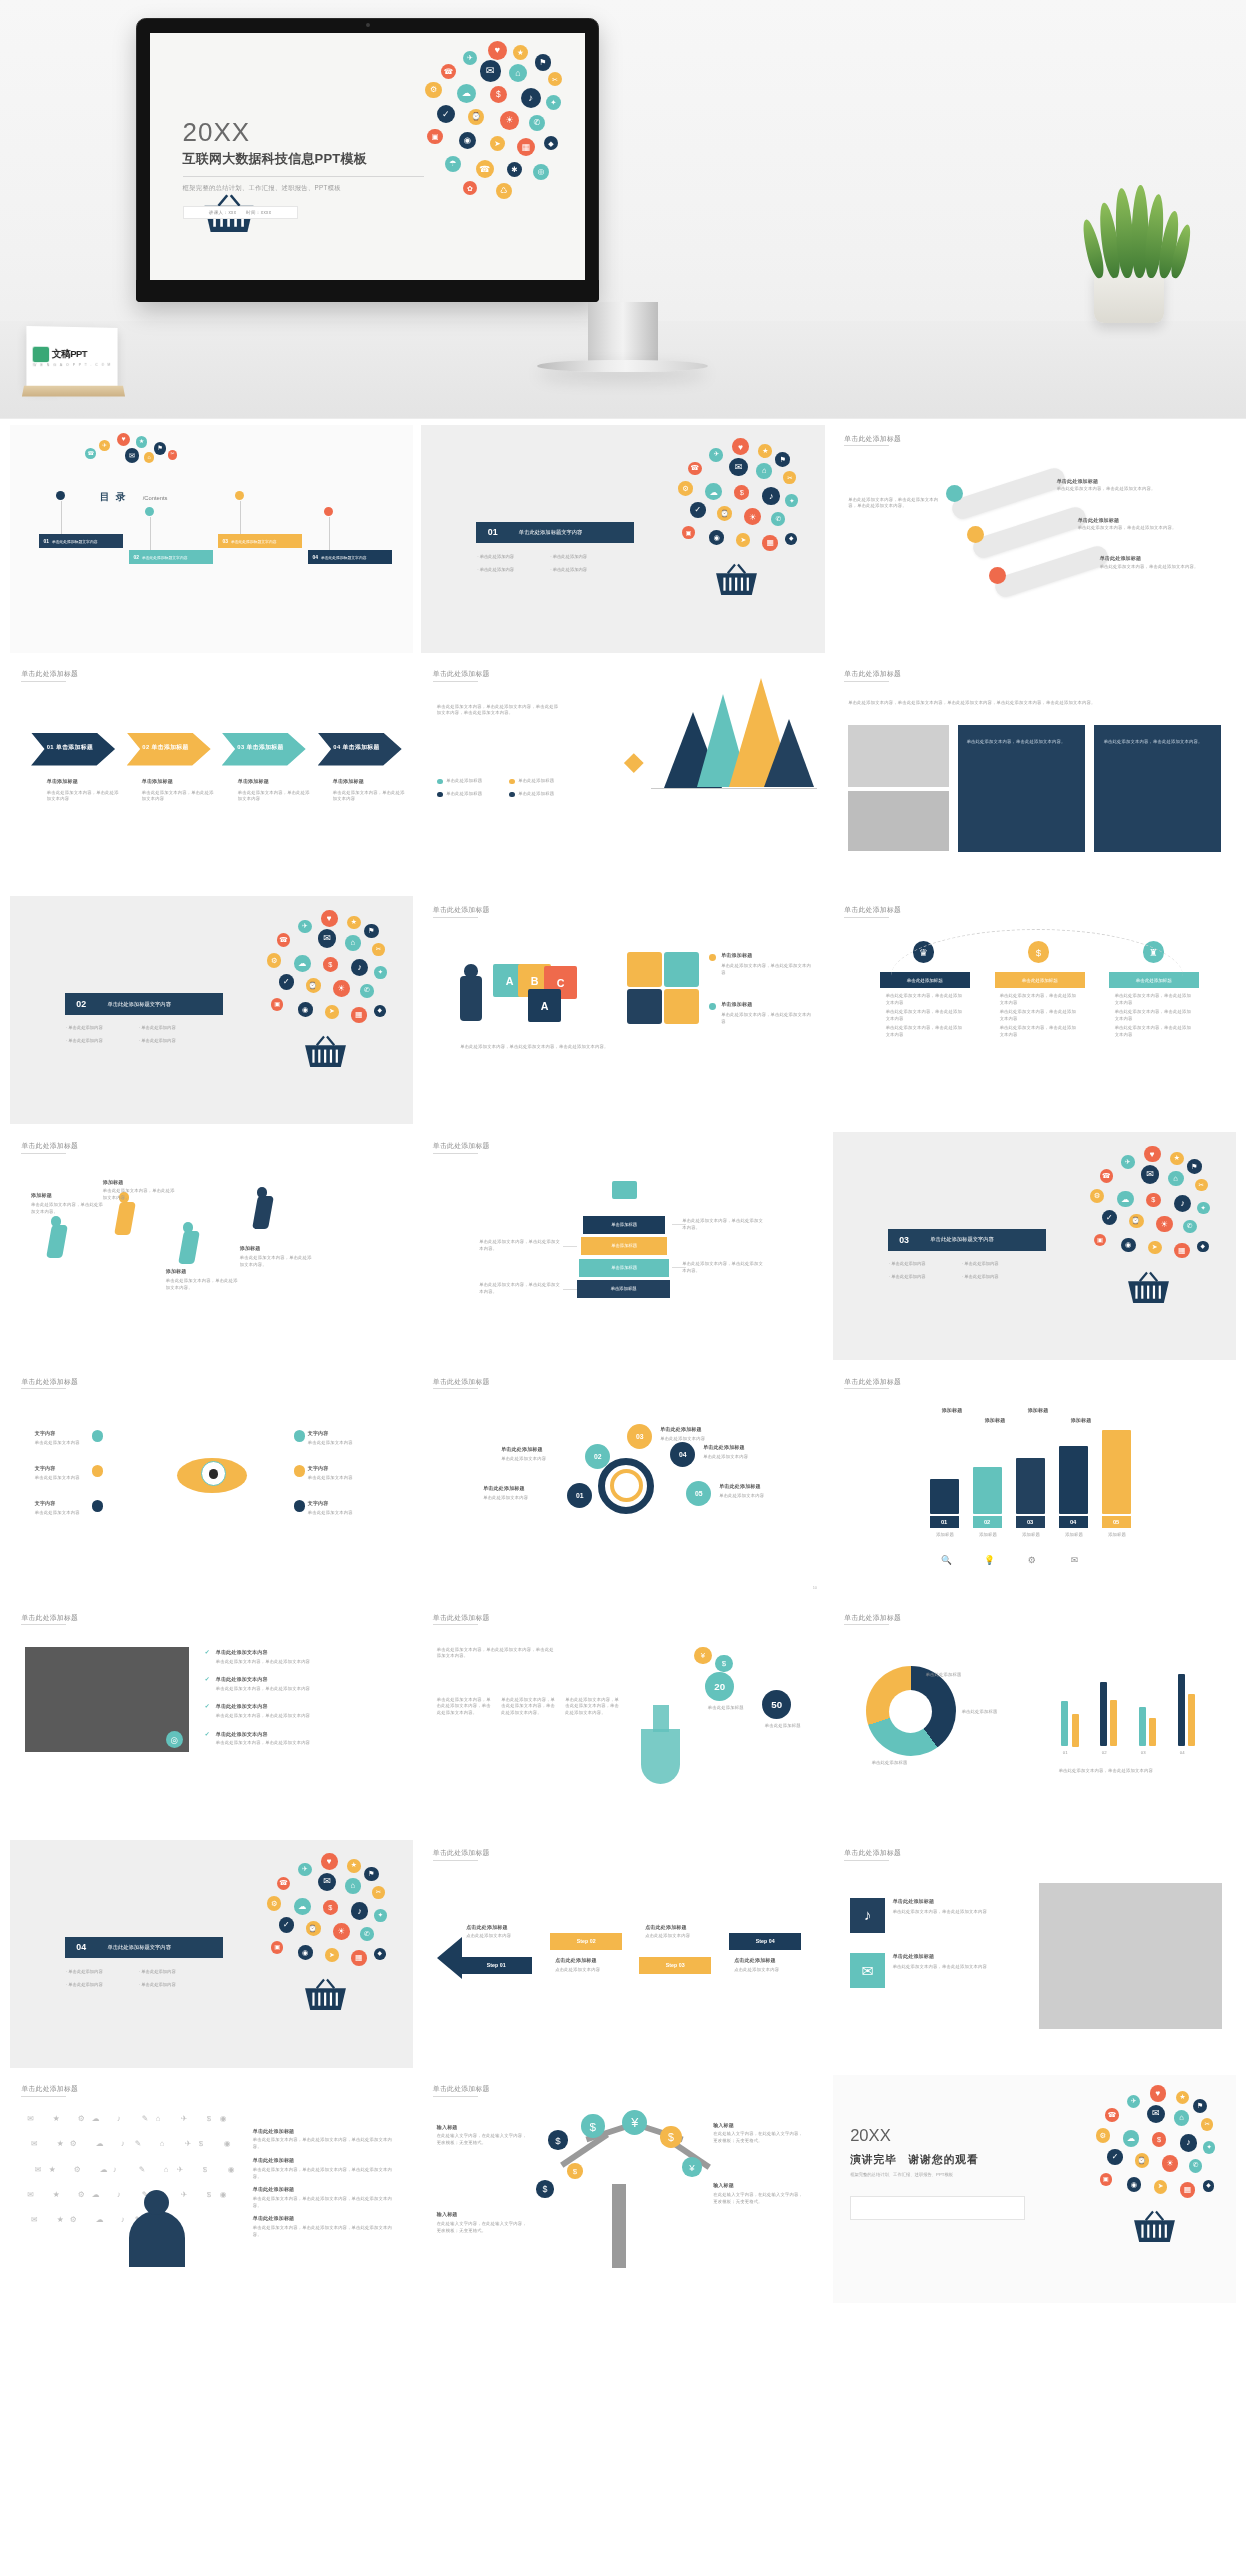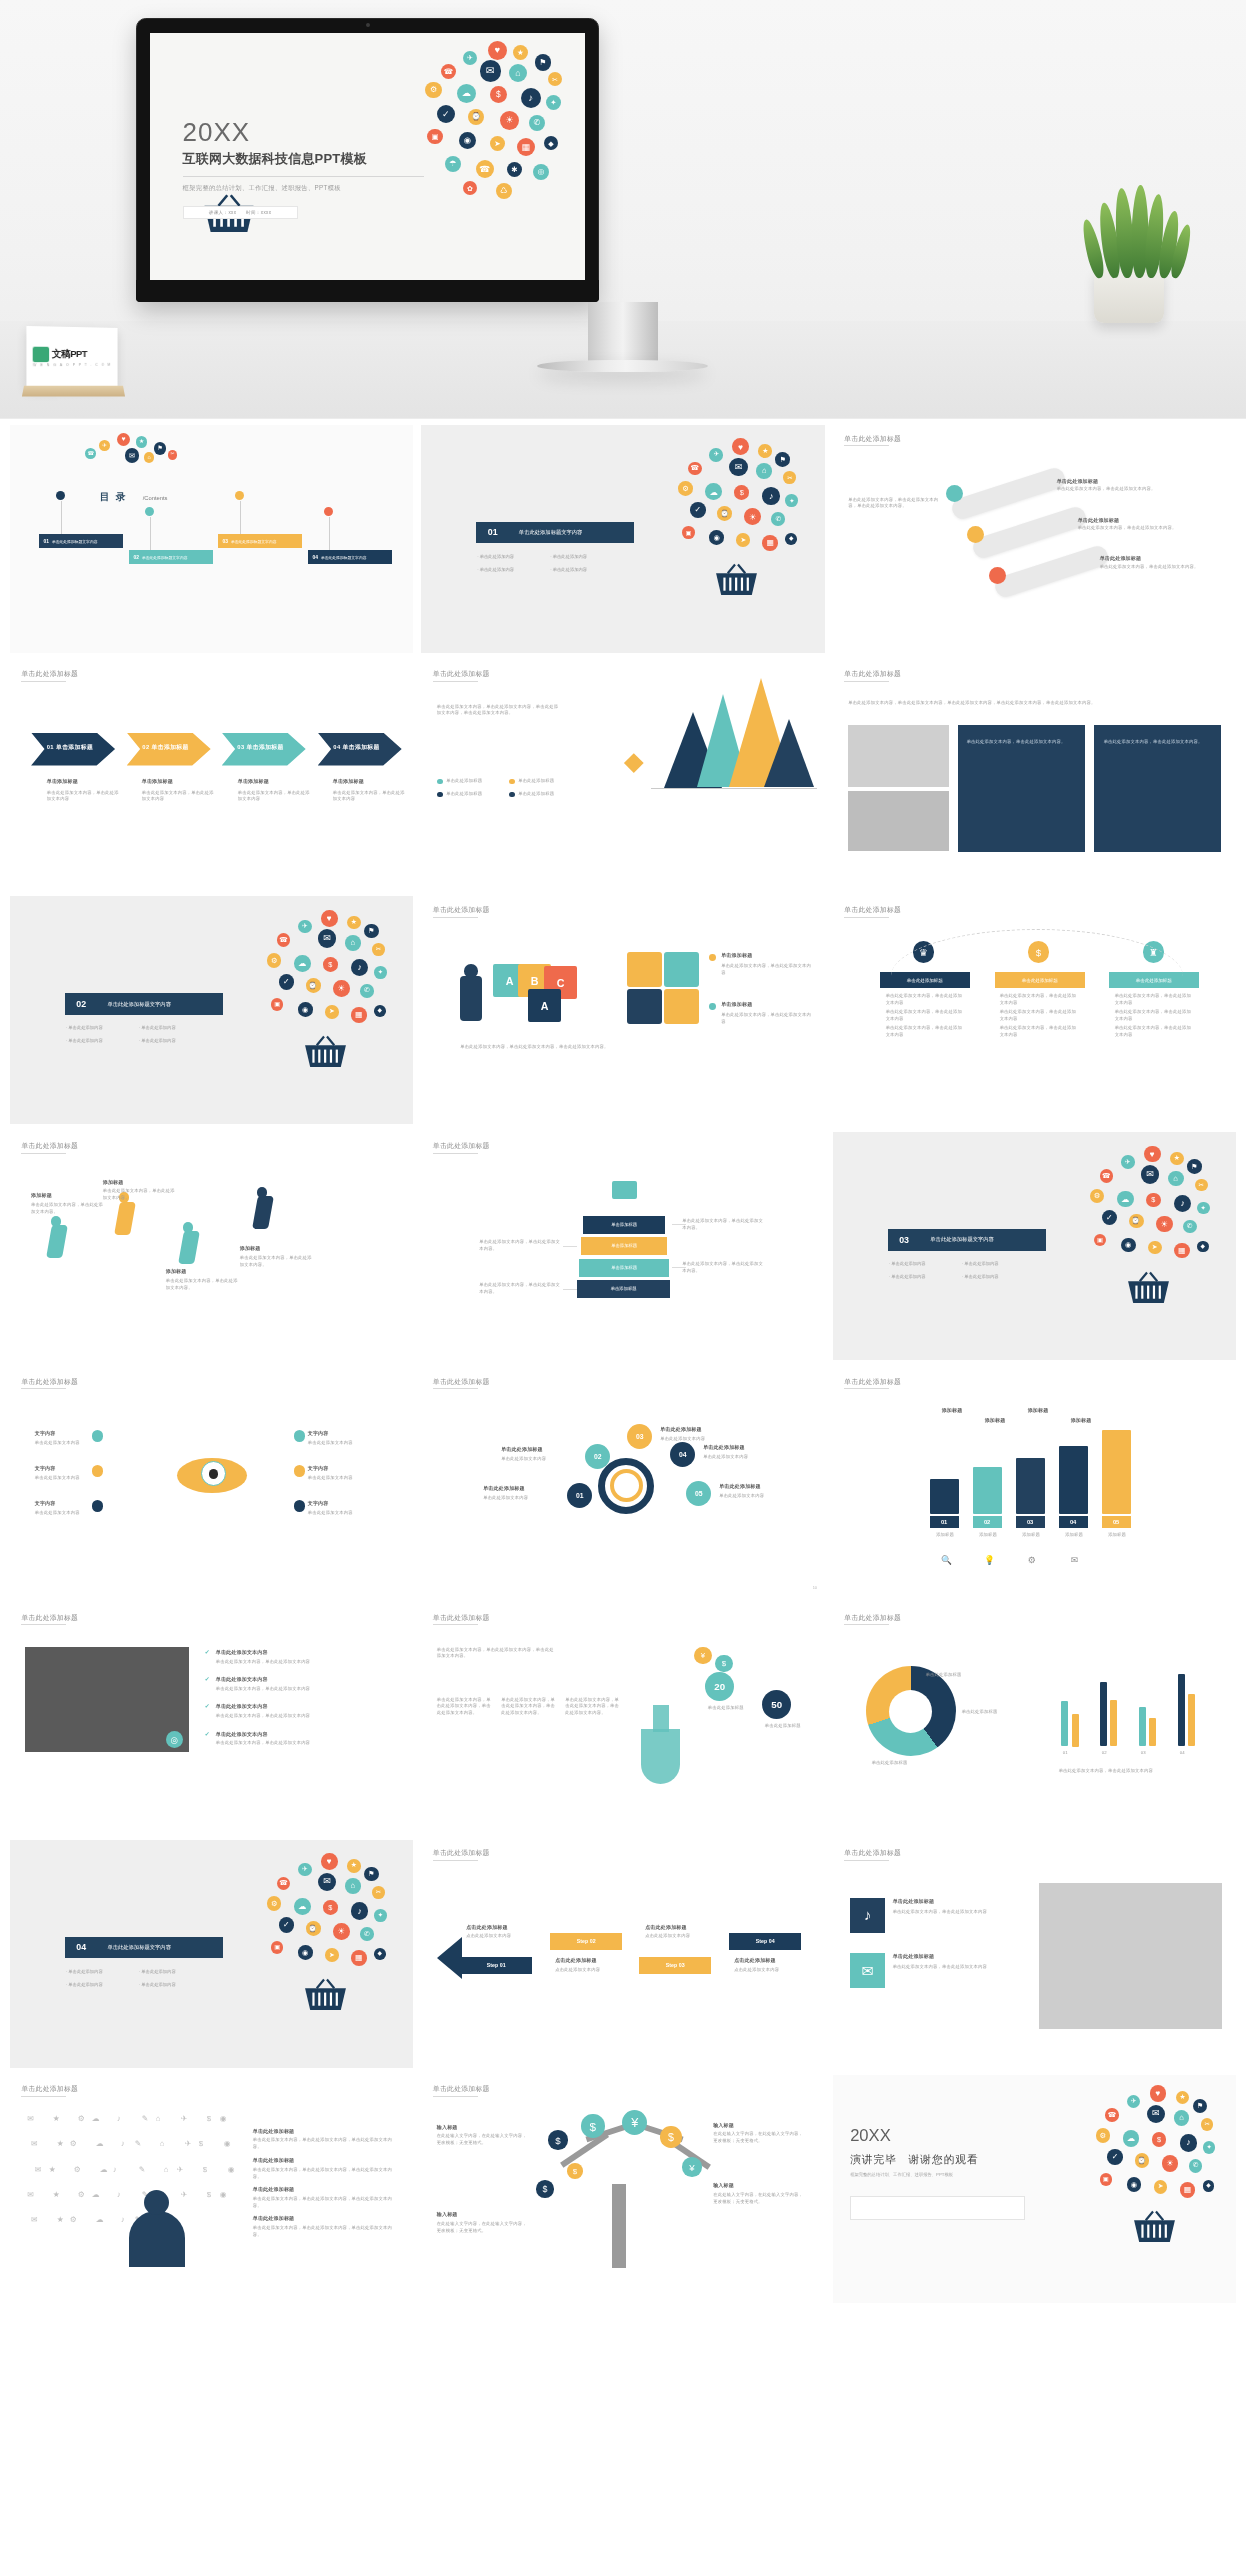--- a/index.html
+++ b/index.html
@@ -100,21 +100,21 @@
   .tri { position:absolute; }
 
   
   .puz { position:absolute; width:33px; height:33px; border-radius:1.9px; }
 
   
   .donut { position:absolute; border-radius:50%; }
 
   
   .ty-year { position:absolute; left:17.5px; top:51px; font-size:16.6px; color:#5f5f5f; }
-  .ty-main { position:absolute; left:17.5px; top:78px; font-size:10.7px; font-weight:normal; color:#3f3f3f; letter-spacing:1px; }
+  .ty-main { position:absolute; left:17.5px; top:78px; font-size:10.7px; font-weight:bold; color:#3f3f3f; letter-spacing:1px; }
   .ty-desc { position:absolute; left:17.5px; top:97px; width:175px; font-size:4.3px; color:#a2a2a2; line-height:1.6; }
   .ty-box { position:absolute; left:17.5px; top:121px; width:175px; height:23.4px; border:1px solid #e4e4e4; background:#fff; }
 </style>
 </head>
 <body>
 
 <div class="hero">
   <div class="hero-floor"></div>
 
   <div class="calendar">

